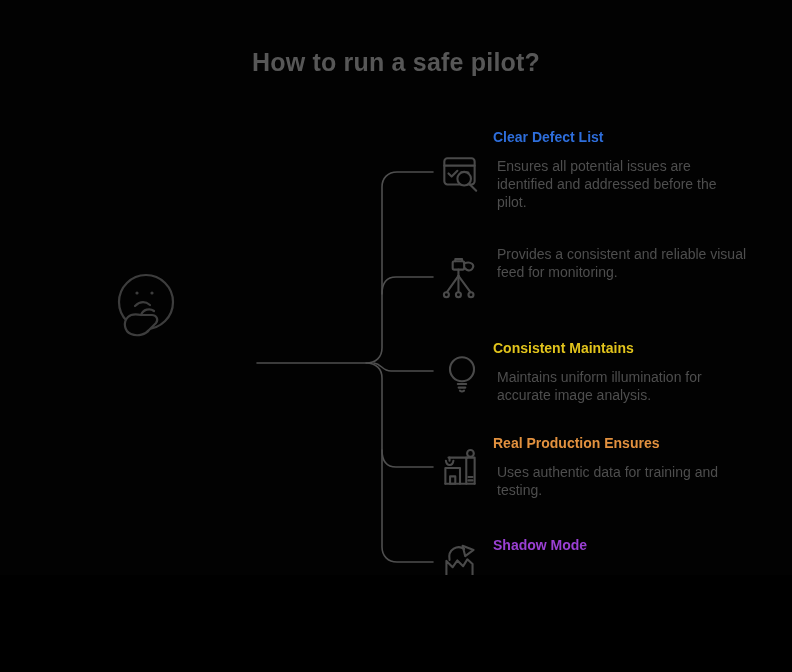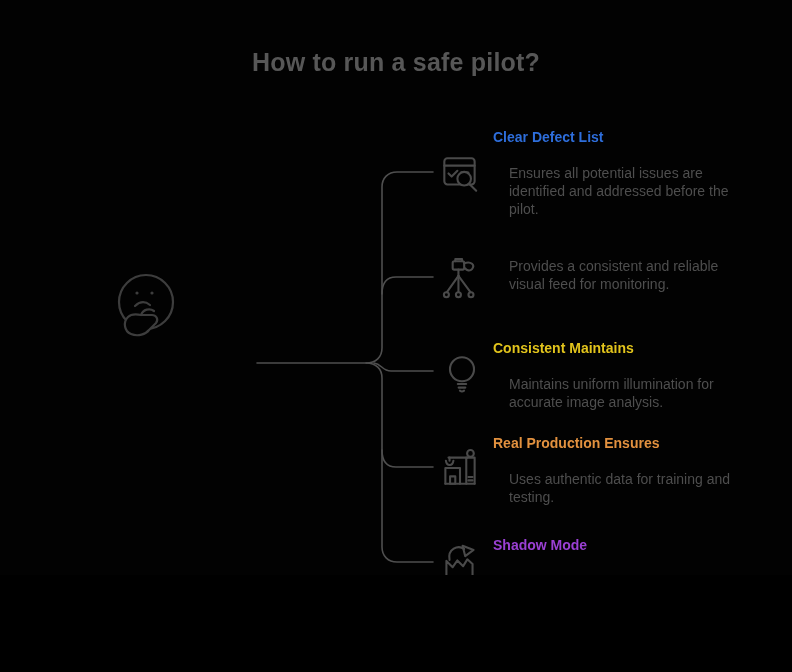--- a/index.html
+++ b/index.html
@@ -10,21 +10,21 @@
   .main-title{
     position:absolute;top:48px;left:0;right:0;text-align:center;
     font-size:25px;font-weight:bold;color:#575757;letter-spacing:.2px;margin:0;
   }
   .lines-svg,.face-svg{position:absolute;}
   .item{position:absolute;}
   .item-icon{position:absolute;width:46px;height:46px;}
   .item-icon svg{display:block;}
   .item-text{position:absolute;width:258px;}
   .item-title{font-size:14px;font-weight:bold;line-height:22px;margin:0 0 9px 0;}
-  .item-desc{font-size:14px;line-height:18px;color:#4e4e4e;margin:16px;}
+  .item-desc{font-size:14px;line-height:18px;color:#4e4e4e;margin:4px;}
   .footer{
     position:absolute;left:27px;top:637px;display:flex;align-items:center;gap:5px;
     font-size:12px;color:#0ea5e9;
   }
   .icon-stroke{stroke:#4a4a4a;fill:none;stroke-width:2;stroke-linecap:round;stroke-linejoin:round;}
 </style>
 </head>
 <body>
 
 <div class="canvas">

